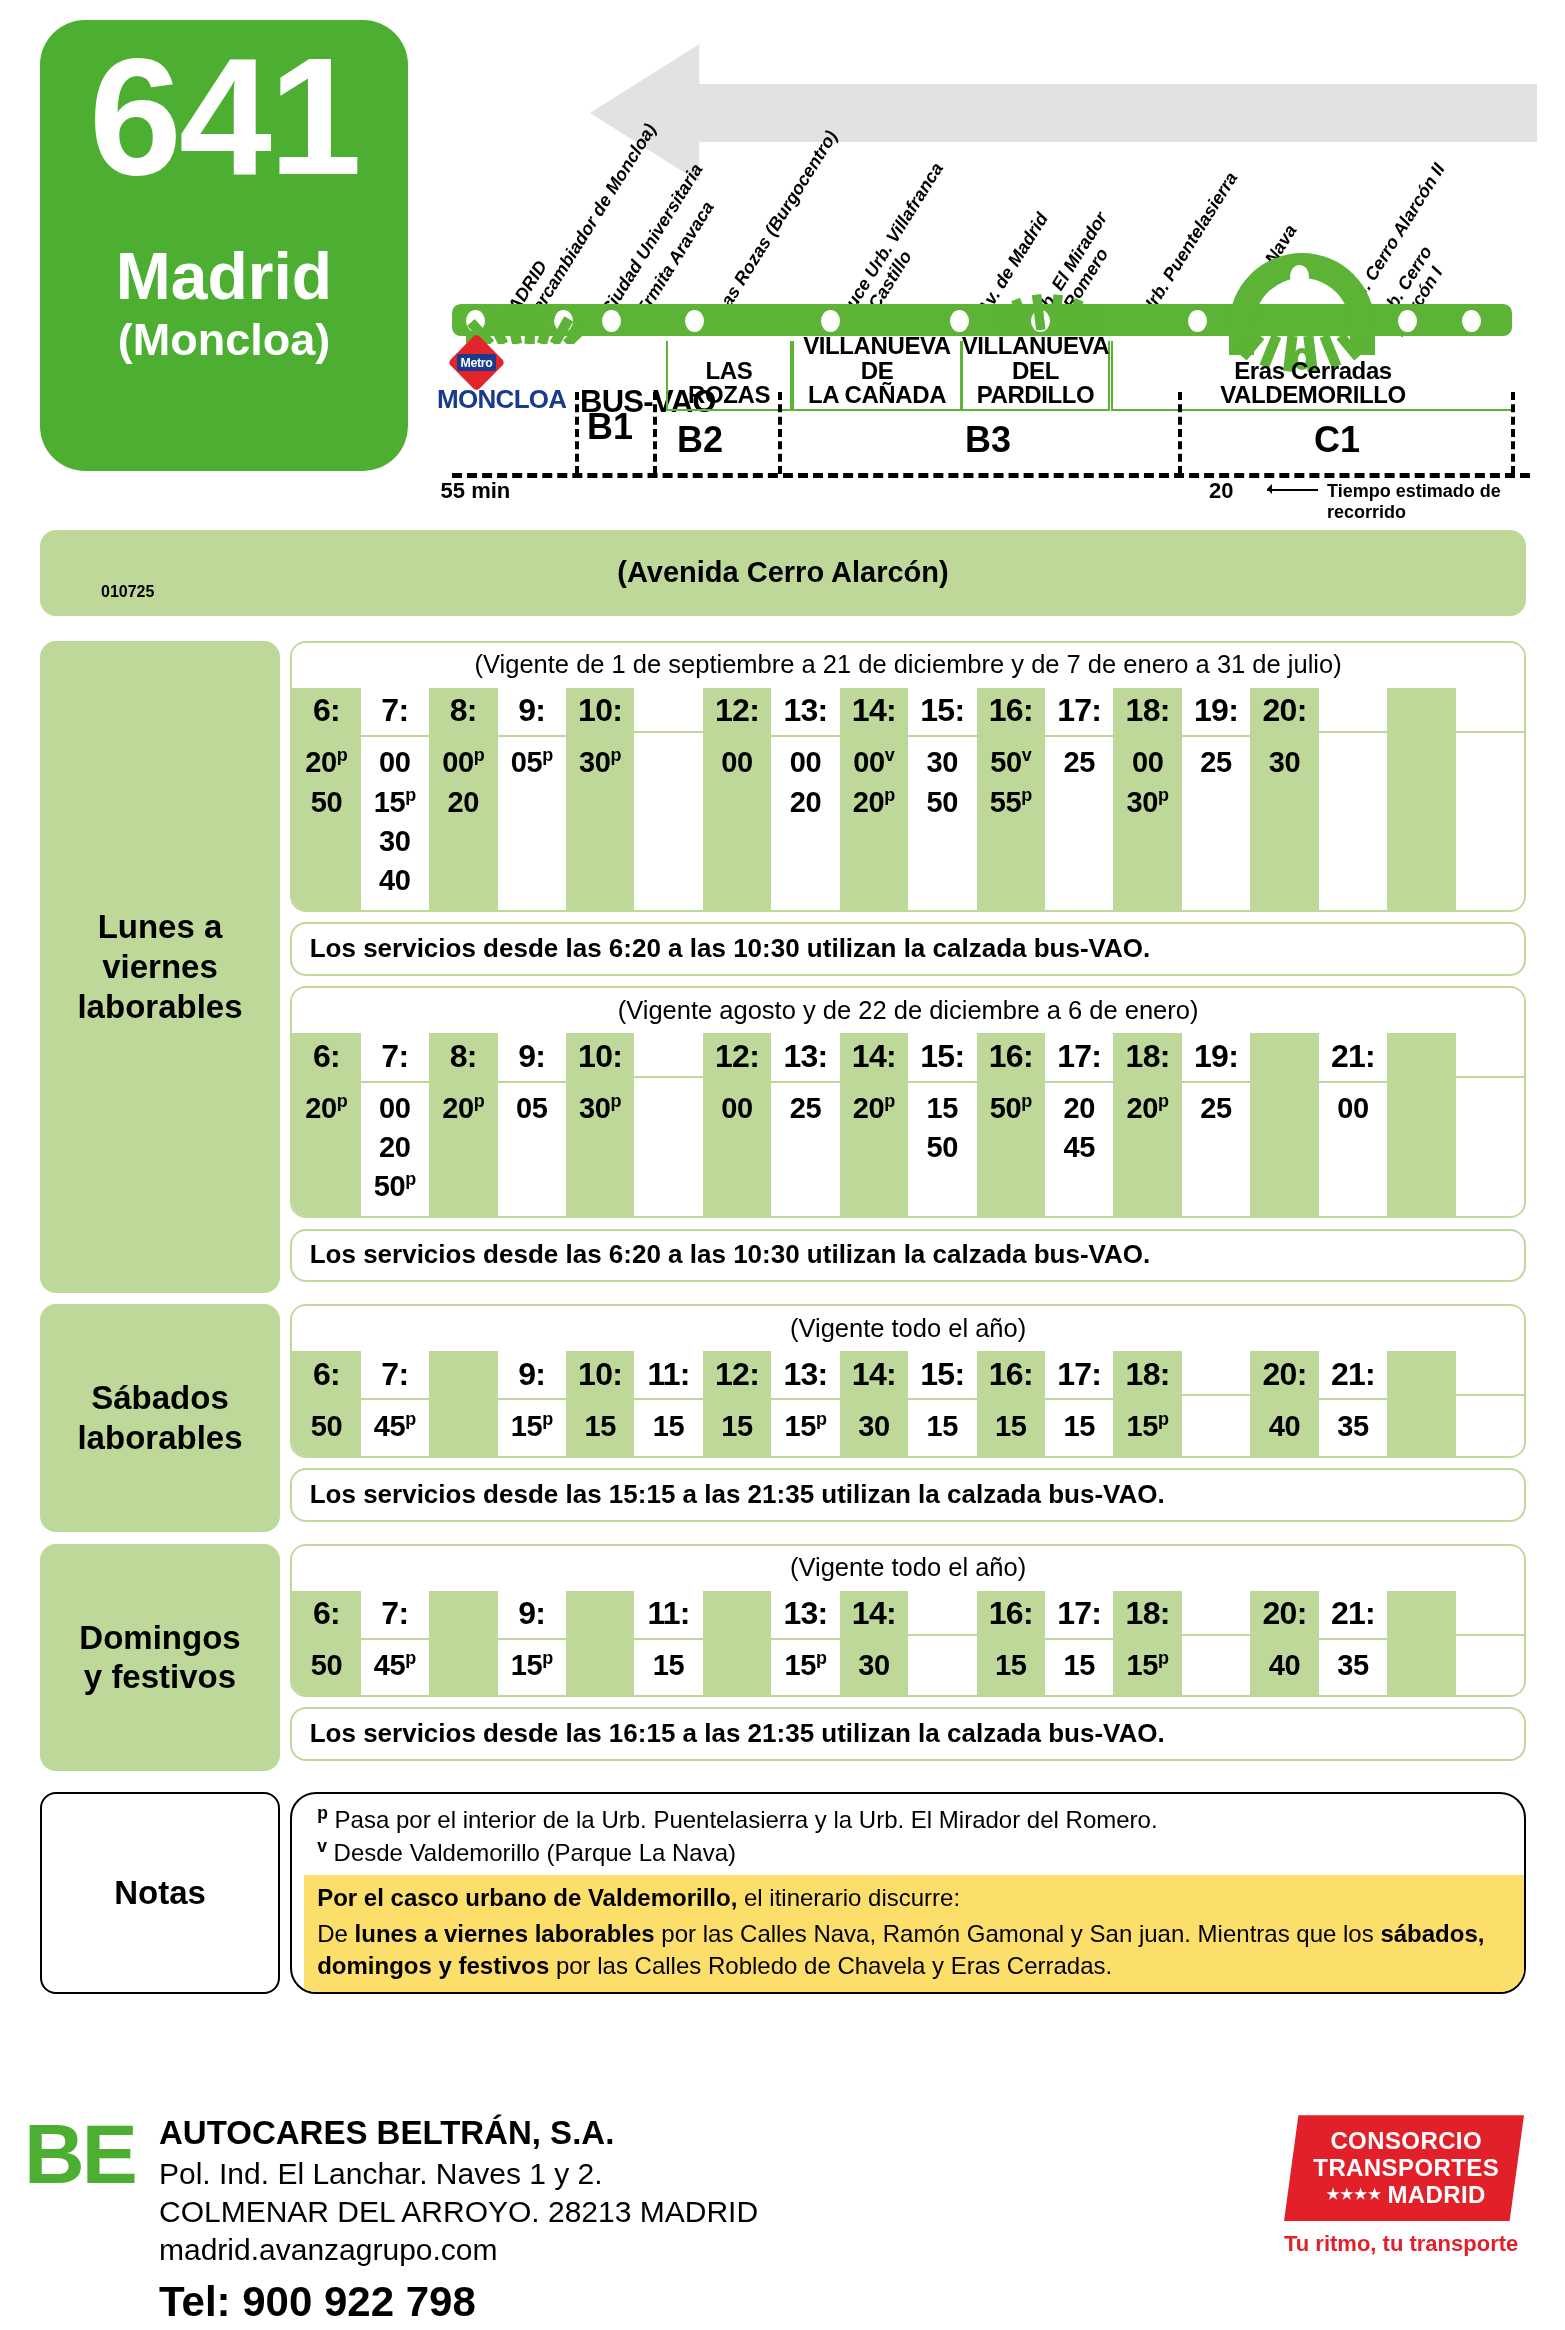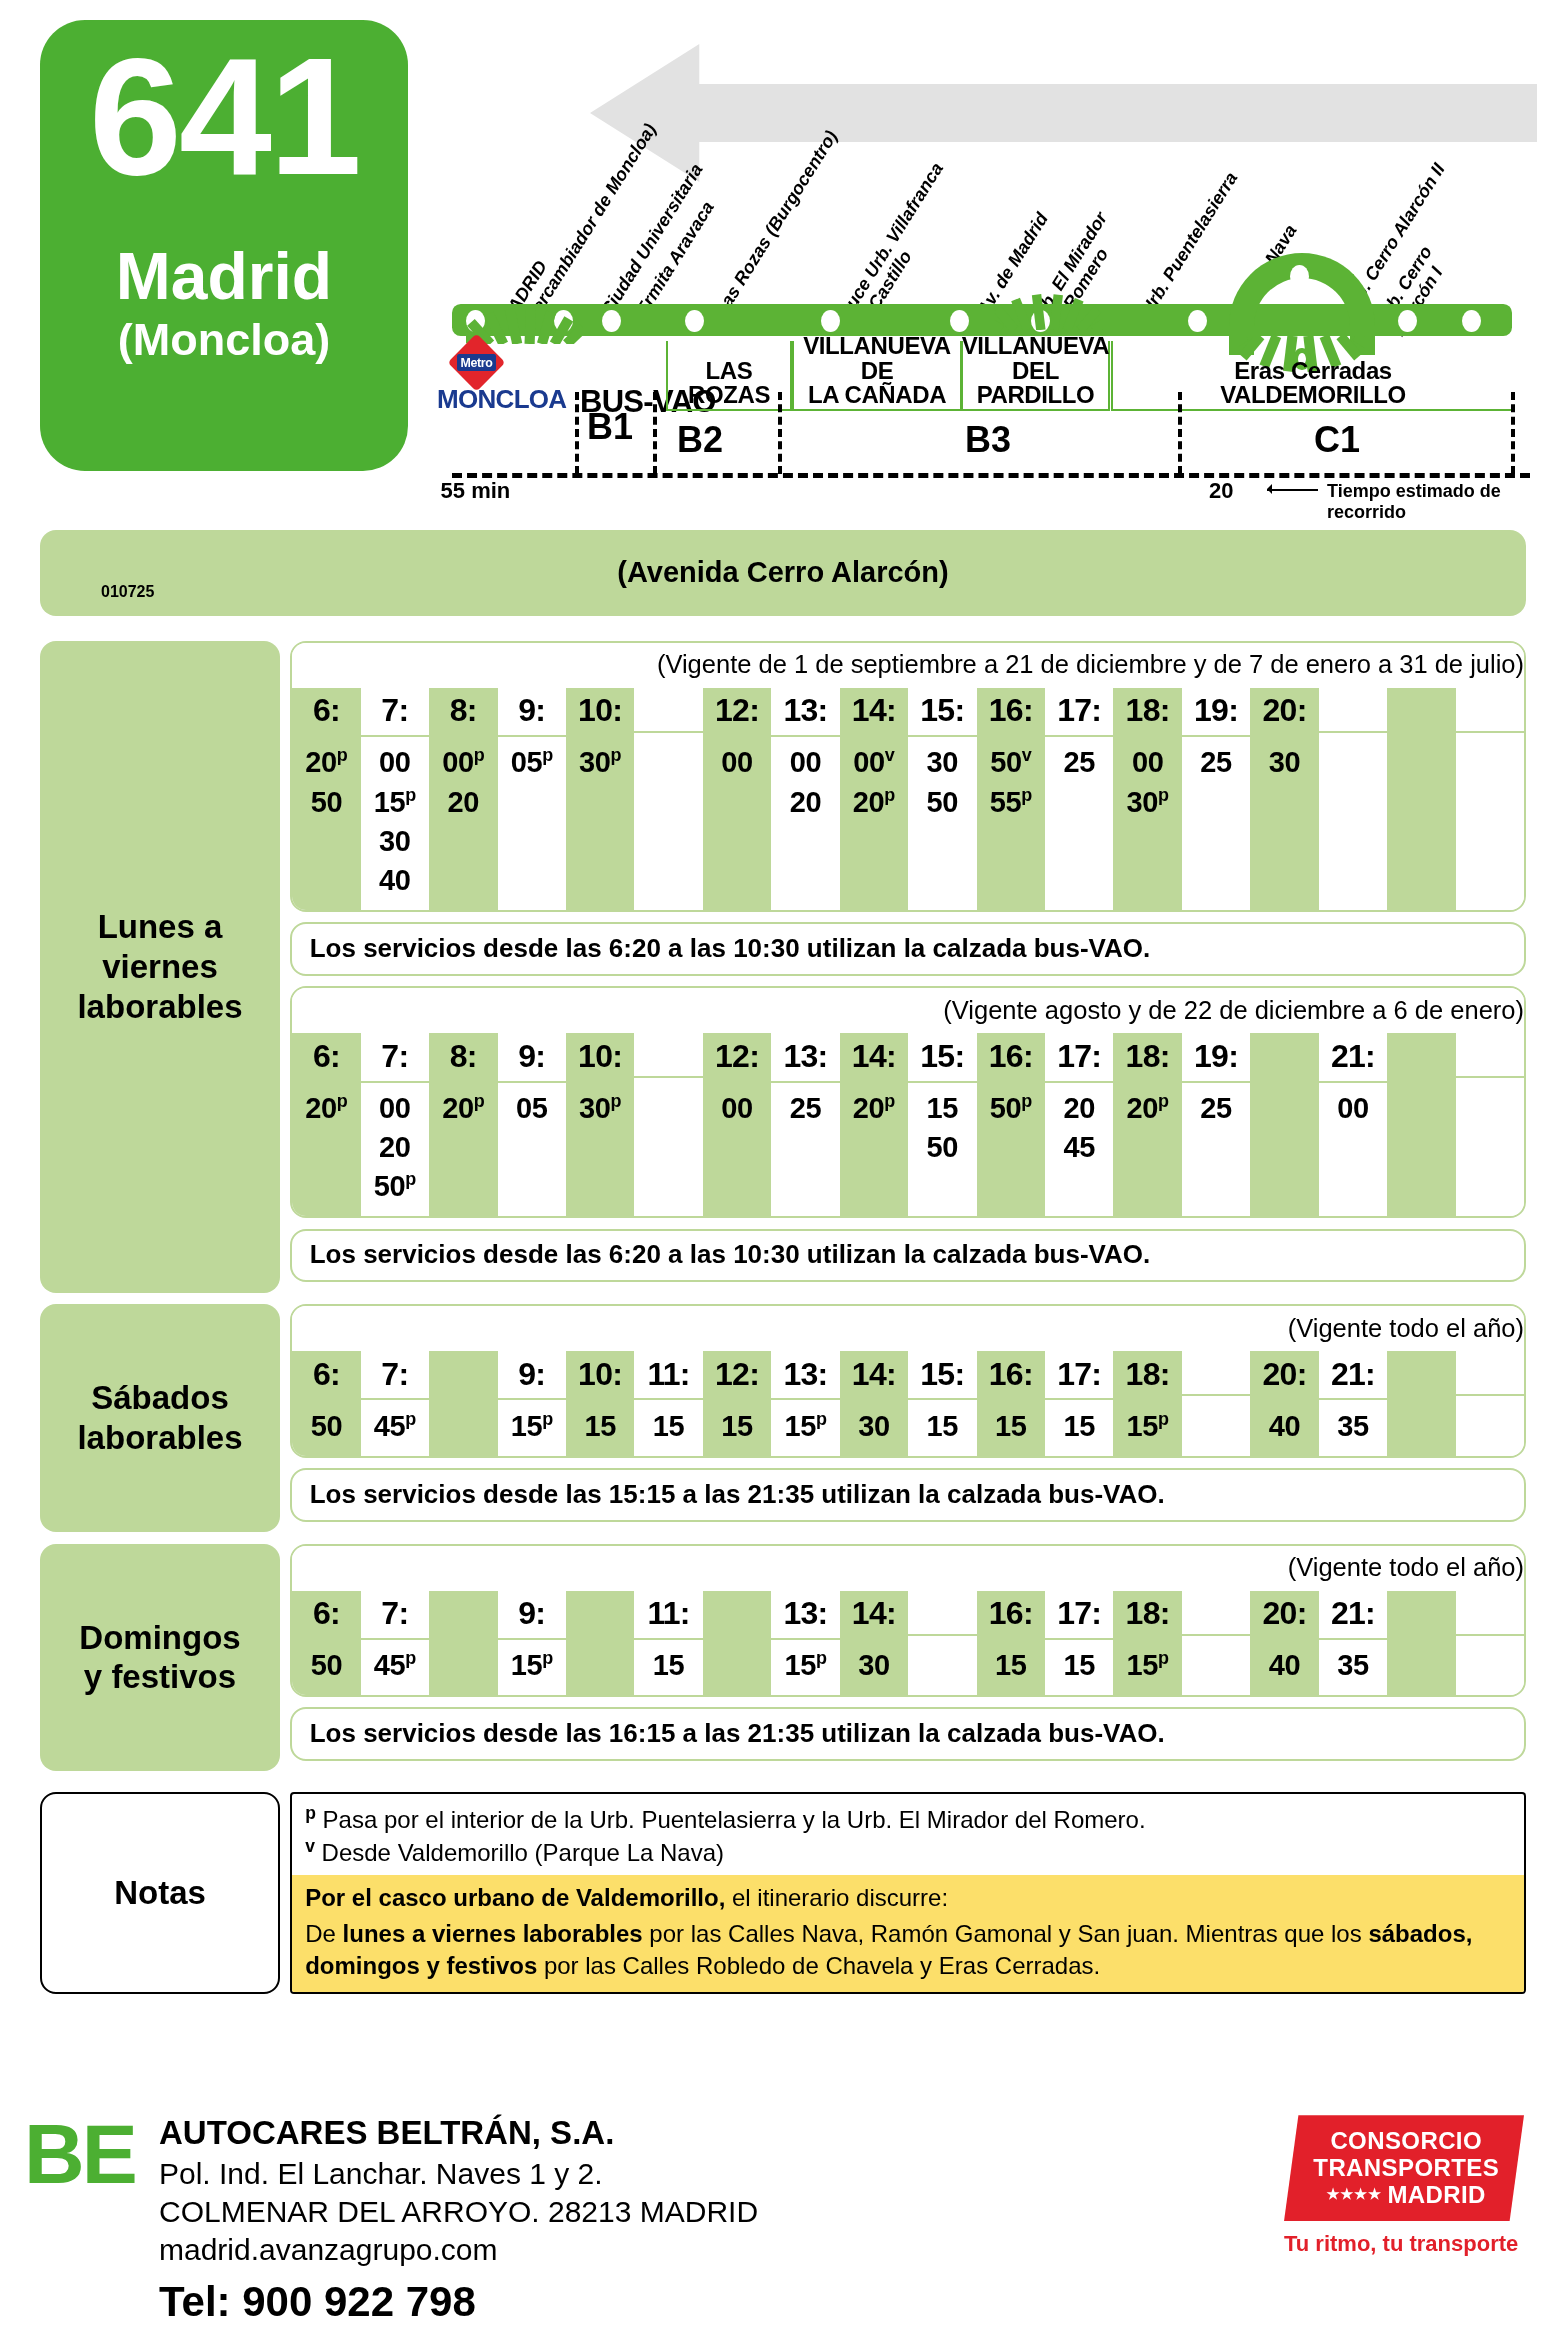--- a/index.html
+++ b/index.html
@@ -117,21 +117,21 @@
     font-size:33px; font-weight:bold; line-height:1.2;
     flex:0 0 240px;
   }
   .daybody{ flex:1; margin-left:10.2px; display:flex; flex-direction:column; }
 
   .panel{
     border:2.2px solid #bed89a; border-radius:16px;
     background:#fff; overflow:hidden; margin-bottom:10.2px;
   }
   .panel .vigente{
-    text-align:right; font-size:25.5px; padding:7.3px 0 8.7px;
+    text-align:center; font-size:25.5px; padding:7.3px 0 8.7px;
     background:#fff;
   }
 
   .grid{ display:flex; width:100%; }
   .col{ flex:1 1 0; min-width:0; }
   .col.g{ background:#bed89a; }
   .col.w{ background:#ffffff; }
   .hourcell{
     text-align:center; font-size:32px; font-weight:bold;
     padding:4.4px 0 5.8px; letter-spacing:-0.7px;
@@ -153,22 +153,22 @@
   }
 
   
   .notas{ display:flex; align-items:stretch; margin-top:4.4px;}
   .notas-label{
     flex:0 0 240px; border:2.9px solid #000; border-radius:16px;
     display:flex; align-items:center; justify-content:center;
     font-size:33px; font-weight:bold;
   }
   .notas-body{
-    flex:1; margin-left:10.2px; border:2.9px solid #000; border-radius:4px;
-    overflow:hidden; background:#fff;
+    flex:1; margin-left:10.2px; border:2.9px solid #000; border-radius:26px;
+    overflow:hidden; background:#fff;padding-left:12px;
   }
   .notas-top{ padding:7.3px 13px 5.8px; font-size:24px; line-height:1.28;}
   .notas-top sup{ font-size:17.5px; font-weight:bold;}
   .notas-yellow{ background:#fcdf6a; padding:7.3px 13px 10.2px; font-size:24px; line-height:1.32;}
   .notas-yellow b{ font-weight:bold; }
 
   
   #footer{ position:absolute; left:0; top:2105px; width:1566px; height:226px; }
   .be-logo{
     position:absolute; left:24px; top:7.3px;

